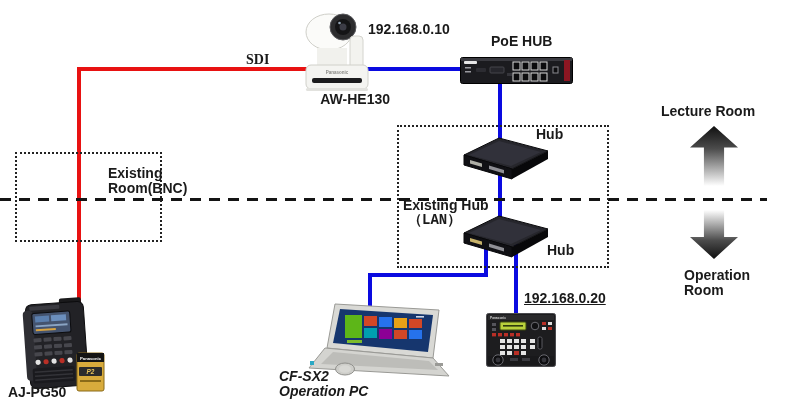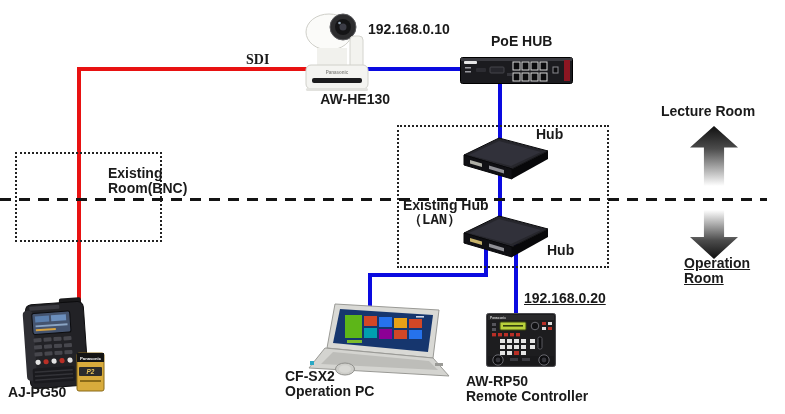--- a/index.html
+++ b/index.html
@@ -177,21 +177,21 @@
       <rect x="44" y="40" width="15" height="3" fill="#7cbb2c"></rect>
       <rect x="113" y="16" width="8" height="1.6" fill="#cfd8ea"></rect>
     </g>
     <polygon points="22,48 130,58 146,76 6,68" fill="#d4d4d0" stroke="#9a9a96"></polygon>
     <polygon points="30,52 126,61 135,70 18,64" fill="#bdbdb9"></polygon>
     <ellipse cx="42" cy="69" rx="9.5" ry="6" fill="#cdcdc9" stroke="#8f8f8b"></ellipse>
     <ellipse cx="42" cy="69" rx="6" ry="3.8" fill="#d8d8d4"></ellipse>
     <rect x="7" y="61" width="4" height="4" fill="#2aa8c4"></rect>
     <rect x="132" y="63" width="8" height="3" fill="#9a9a96"></rect>
   </svg>
-  <div class="lbl" style="left:285px;top:369px;">
+  <div class="lbl" style="left:279px;top:369px;font-style:italic;">
     <div>CF-SX2</div>
     <div>Operation PC</div>
   </div>
 
   <svg class="abs" style="left:486px;top:313px;" width="70" height="54" viewBox="0 0 70 54">
     <rect x="0.5" y="0.5" width="69" height="53" rx="2" fill="#1d1d1f" stroke="#4a4a4e"></rect>
     <rect x="2" y="2" width="66" height="5" fill="#2a2a2c"></rect>
     <text x="4" y="6" font-size="3.2" fill="#cfcfcf" font-weight="bold">Panasonic</text>
     <rect x="6" y="10" width="4" height="3" fill="#55555b"></rect>
     <rect x="6" y="15" width="4" height="3" fill="#55555b"></rect>
@@ -230,26 +230,22 @@
     </g>
     <rect x="2" y="43" width="66" height="9" fill="#19191b"></rect>
     <circle cx="12" cy="47" r="5.2" fill="#0e0e10" stroke="#6a6a70"></circle>
     <circle cx="12" cy="47" r="2.4" fill="#35353b"></circle>
     <circle cx="58" cy="47" r="5.2" fill="#0e0e10" stroke="#6a6a70"></circle>
     <circle cx="58" cy="47" r="2.4" fill="#35353b"></circle>
     <rect x="24" y="45" width="8" height="3" fill="#3a3a40"></rect>
     <rect x="36" y="45" width="8" height="3" fill="#3a3a40"></rect>
   </svg>
   <div class="lbl" style="left:524px;top:291px;text-decoration:underline;">192.168.0.20</div>
-  <div class="lbl" style="left:466px;top:374px;">
-    <div>AW-RP50</div>
-    <div>Remote Controller</div>
-  </div>
 
   <div class="lbl" style="left:661px;top:104px;">Lecture Room</div>
   <div class="arrow arrow-up"></div>
   <div class="arrow arrow-down"></div>
-  <div class="lbl" style="left:684px;top:256px;text-decoration:underline;">
+  <div class="lbl" style="left:684px;top:268px;">
     <div>Operation</div>
     <div>Room</div>
   </div>
 
 </div>
 
 </body></html>

